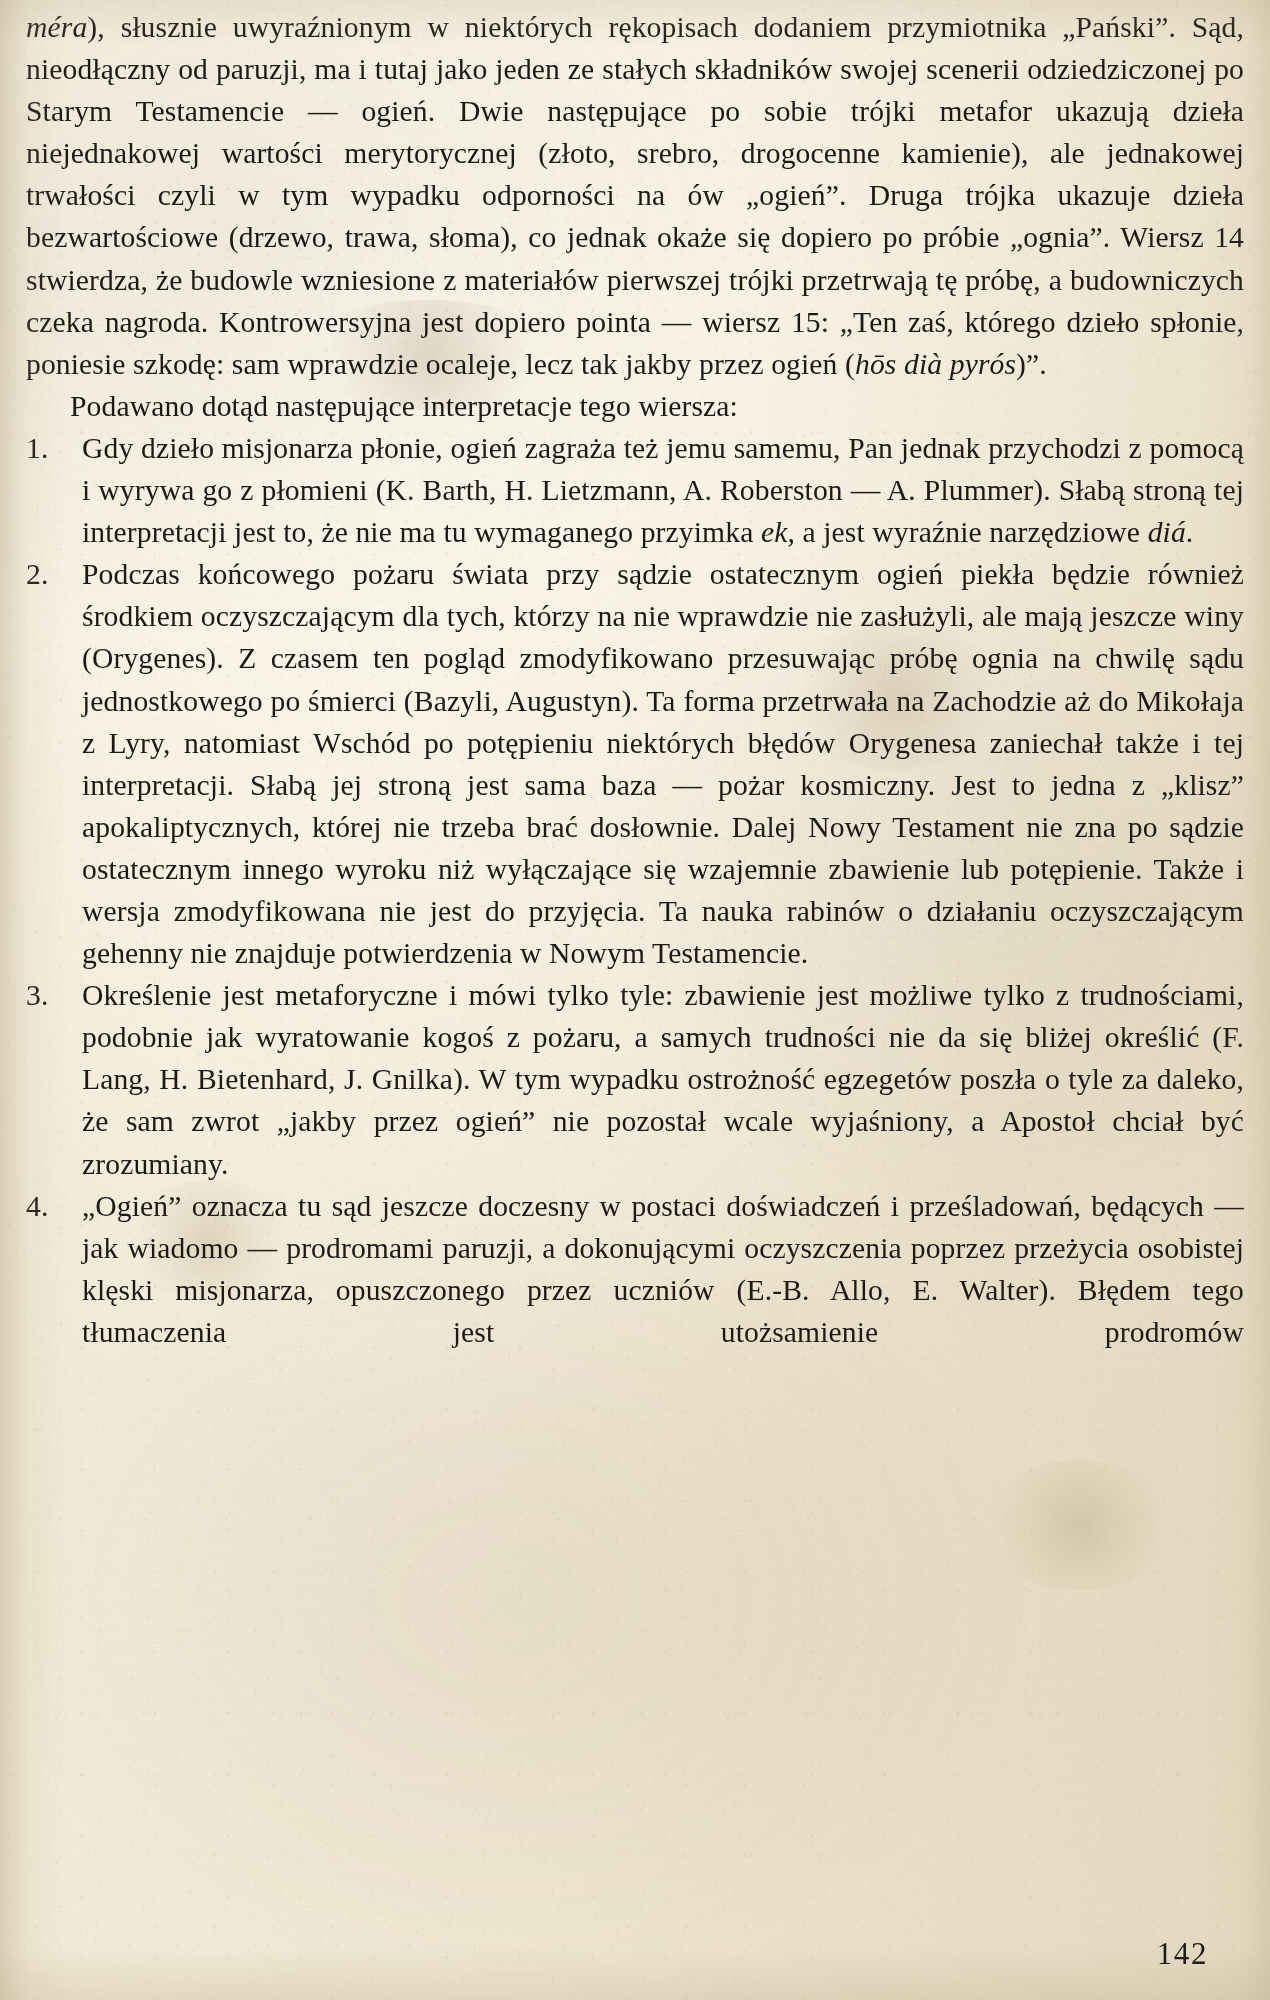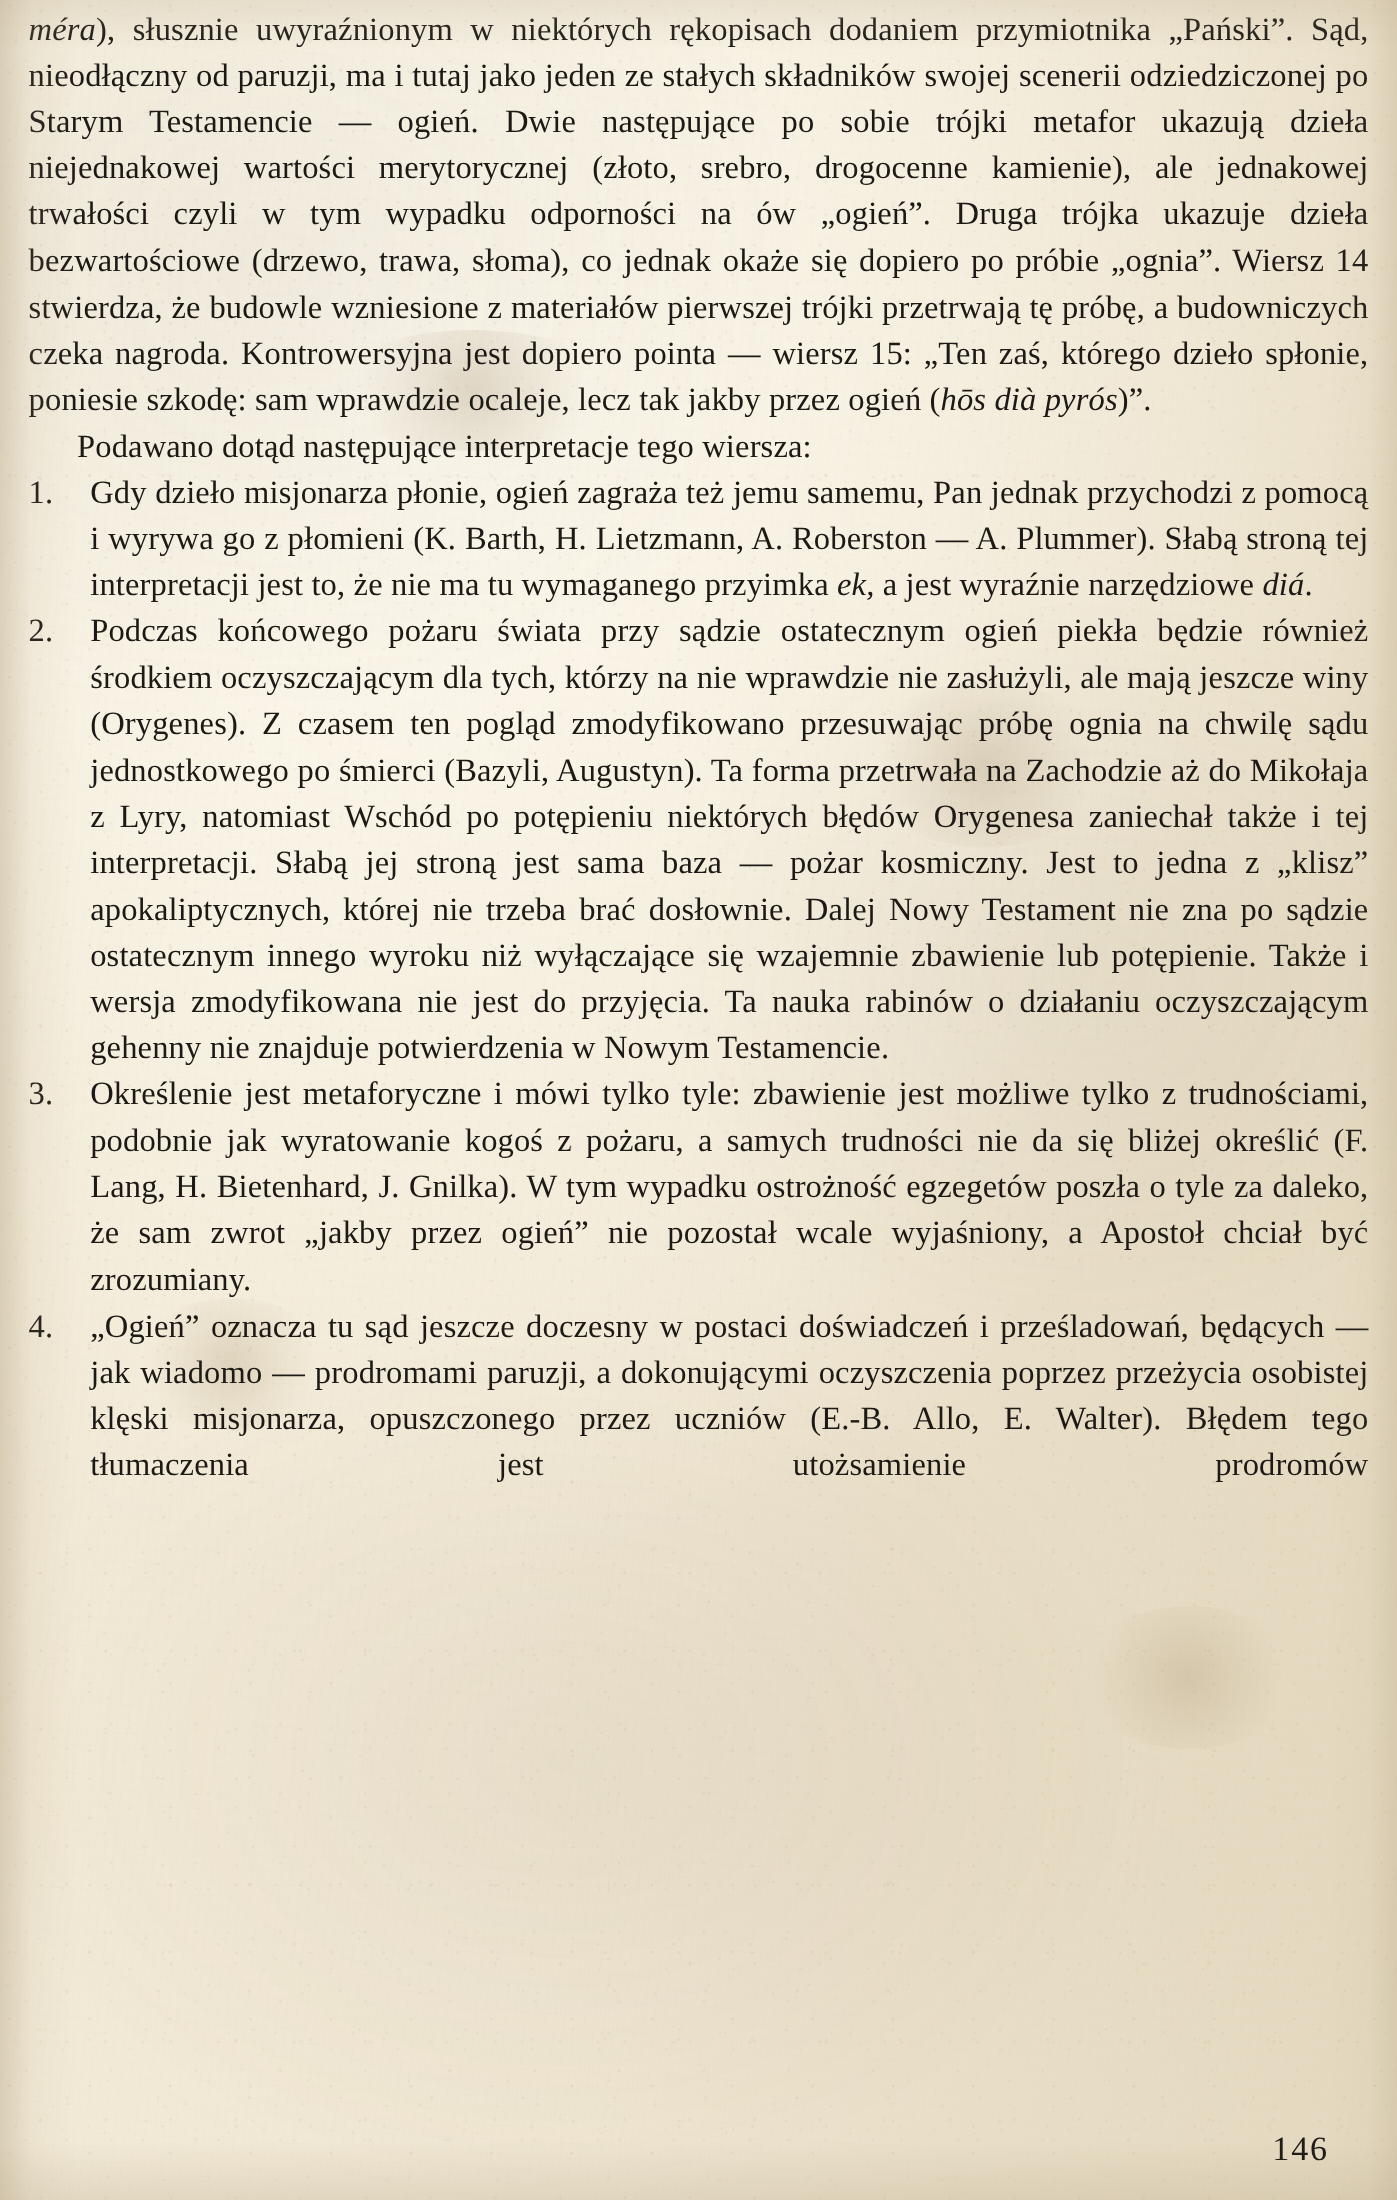--- a/index.html
+++ b/index.html
@@ -185,14 +185,14 @@
         <span class="li-num">4.</span>
         <span class="li-body last-justified"><span>„Ogień” oznacza tu sąd jeszcze doczesny w postaci doświadczeń i prześladowań, będących — jak wiadomo — prodromami paruzji, a dokonującymi oczyszczenia poprzez przeżycia osobistej klęski misjonarza, opuszczonego przez uczniów (E.-B. Allo, E. Walter). Błędem tego tłumaczenia jest utożsamienie prodromów</span></span>
       </div>
 
     </div>
   </div>
 
   <div class="ink-wash"></div>
   <div class="edge-shade"></div>
 
-  <div class="folio">146</div>
+  <div class="folio">142</div>
 </div>
 
 </body></html>

